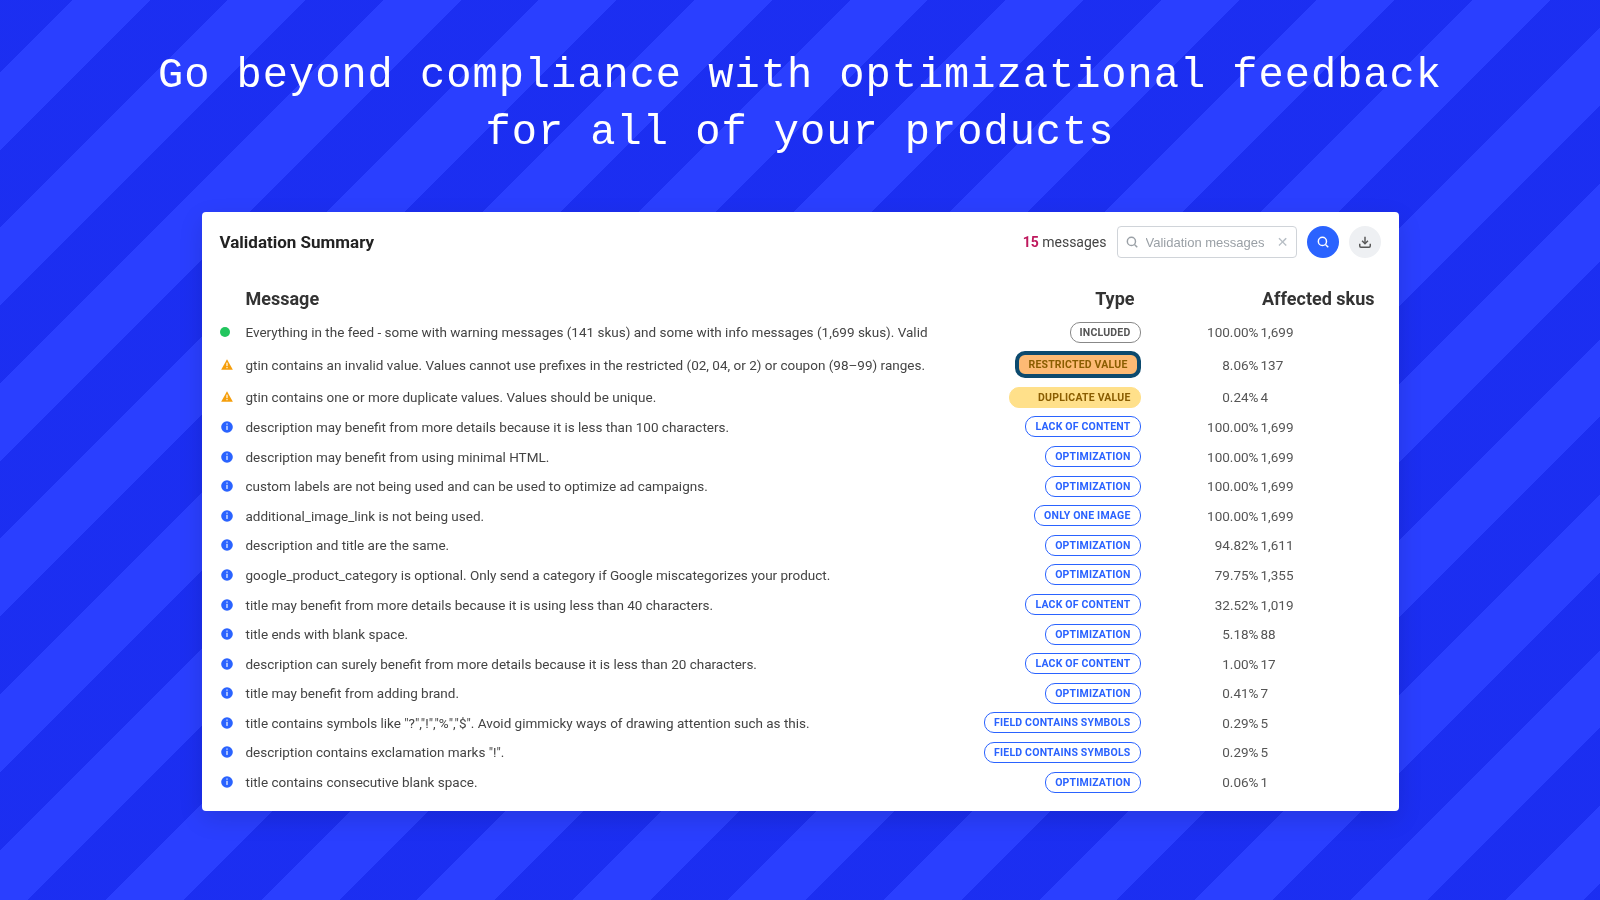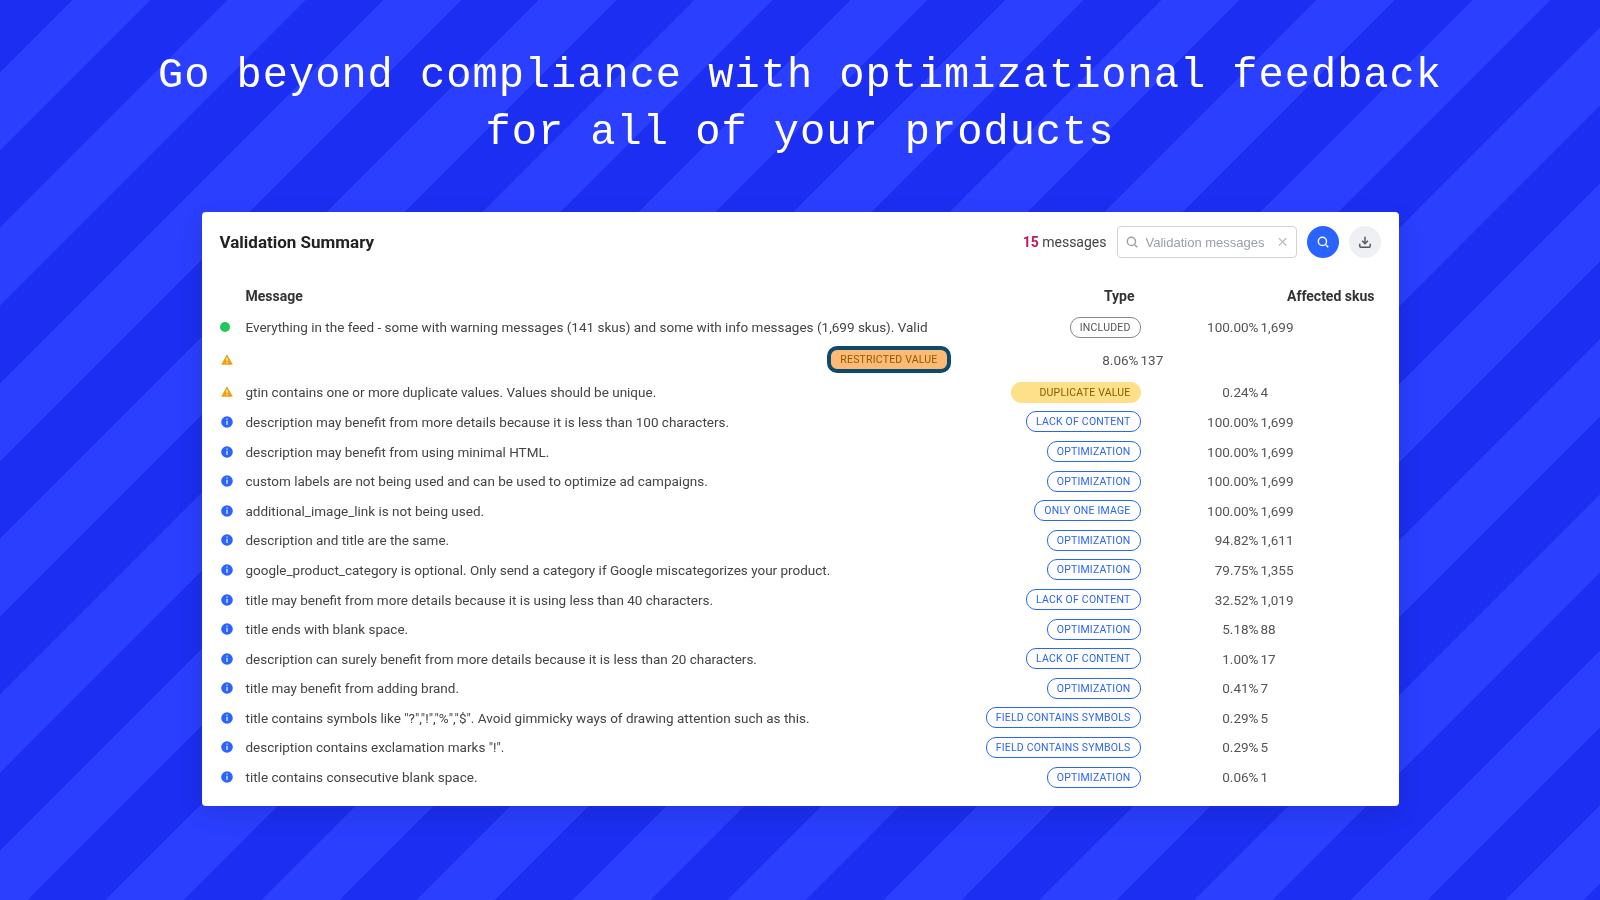--- a/index.html
+++ b/index.html
@@ -120,21 +120,21 @@
     justify-content: center;
     cursor: pointer;
   }
   .circle-btn.blue { background: #2a63ff; color: #fff; }
   .circle-btn.gray { background: #eef0f3; color: #555; }
 
   .table-head {
     display: grid;
     grid-template-columns: 26px 1fr 190px 120px 120px;
     padding: 8px 0;
-    font-size: 14px;
+    font-size: 18px;
     font-weight: 700;
     color: #333;
   }
   .th-message { grid-column: 2; }
   .th-type { grid-column: 3; text-align: right; padding-right: 6px;}
   .th-skus { grid-column: 5; text-align: right; padding-right: 6px;}
 
   .rows { display: flex; flex-direction: column; }
   .row {
     display: grid;
@@ -147,21 +147,21 @@
   }
   .row .icon-cell { display:flex; align-items:center; }
   .row .msg-cell { padding-right: 10px; }
   .row .type-cell { text-align: right; }
   .row .pct-cell { text-align: right; color:#555; padding-right: 2px;}
   .row .sku-cell { text-align: left; color:#555; padding-right: 6px;}
 
   .badge {
     display: inline-block;
     font-size: 10.5px;
-    font-weight: 400;
+    font-weight: 700;
     letter-spacing: 0.2px;
     padding: 3px 9px;
     border-radius: 10px;
     white-space: nowrap;
   }
   .badge-included { border:1px solid #888; color:#555; background:#fff; }
   .badge-restricted { background:#fdba74; color:#8a5d00; border:4px solid #0c4a6e;}
   .badge-duplicate { background:#ffe08a; color:#8a5d00; border:1px solid #ffe08a;padding-left:28px;}
   .badge-blue { border:1px solid #2a63ff; color:#2a63ff; background:#fff; }
 
@@ -233,20 +233,21 @@
         <div class="row">
           <div class="icon-cell">
             <span class="warn-icon">
               <svg width="14" height="14" viewBox="0 0 24 24" fill="#f59e0b">
                 <path d="M12 2 L22 20 L2 20 Z"></path>
                 <rect x="11" y="8" width="2" height="6" fill="#fff"></rect>
                 <rect x="11" y="15.5" width="2" height="2" fill="#fff"></rect>
               </svg>
             </span>
           </div>
+          <div class="msg-cell">gtin contains an invalid value. Values cannot use prefixes in the restricted (02, 04, or 2) or coupon (98–99) ranges.</div>
           <div class="type-cell"><span class="badge badge-restricted">RESTRICTED VALUE</span></div>
           <div class="pct-cell">8.06%</div>
           <div class="sku-cell">137</div>
         </div>
         <div class="row">
           <div class="icon-cell">
             <span class="warn-icon">
               <svg width="14" height="14" viewBox="0 0 24 24" fill="#f59e0b">
                 <path d="M12 2 L22 20 L2 20 Z"></path>
                 <rect x="11" y="8" width="2" height="6" fill="#fff"></rect>

